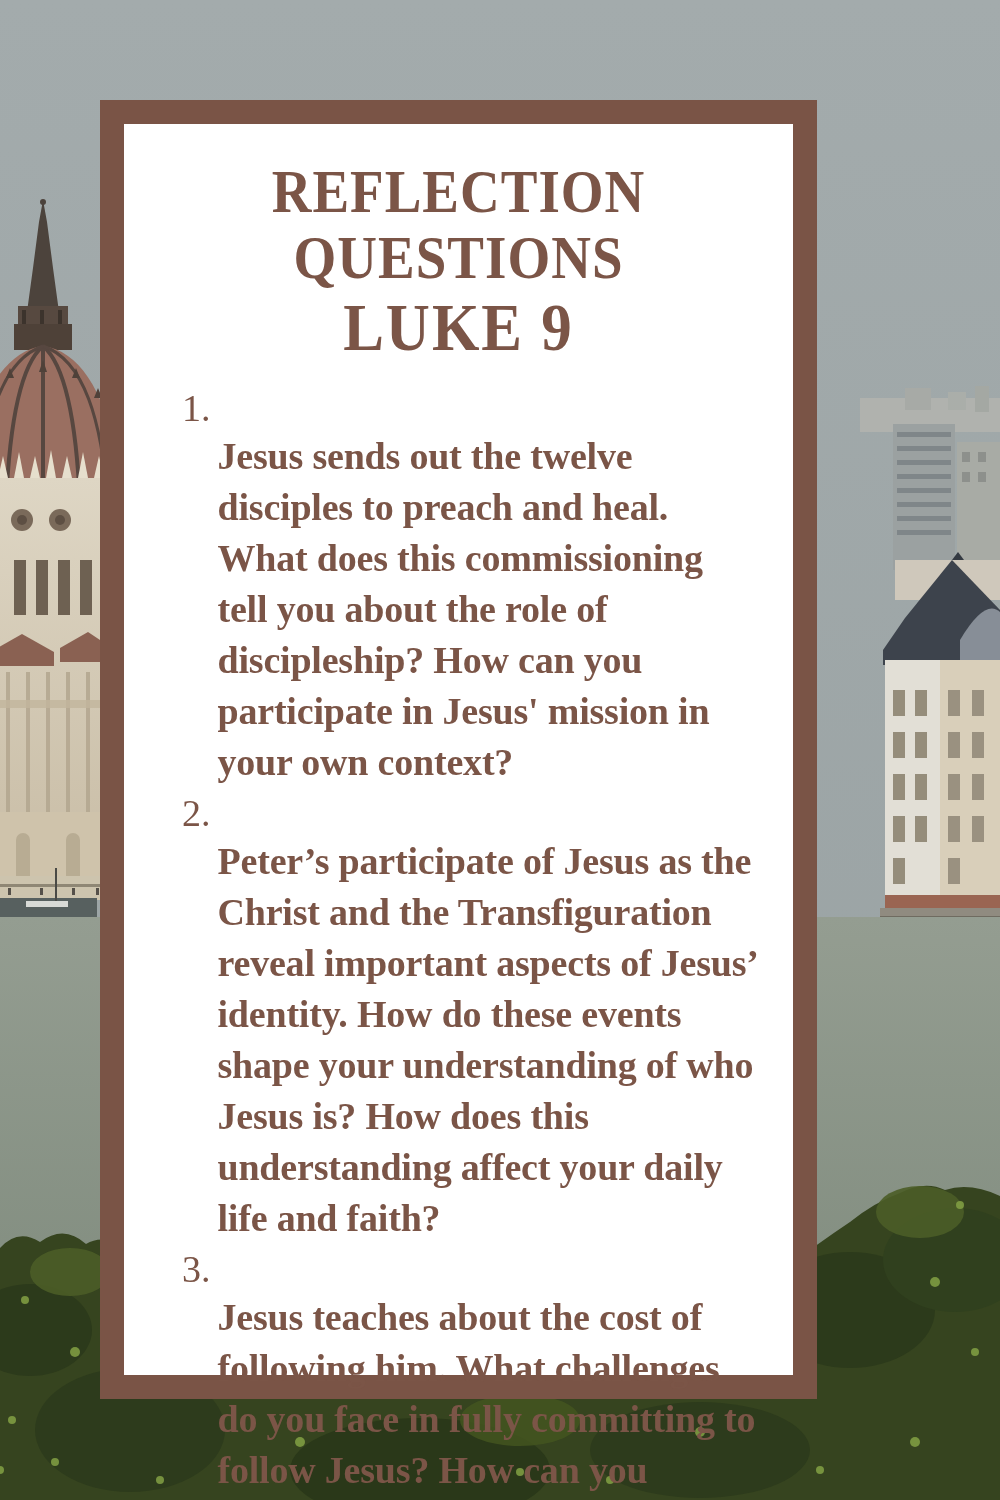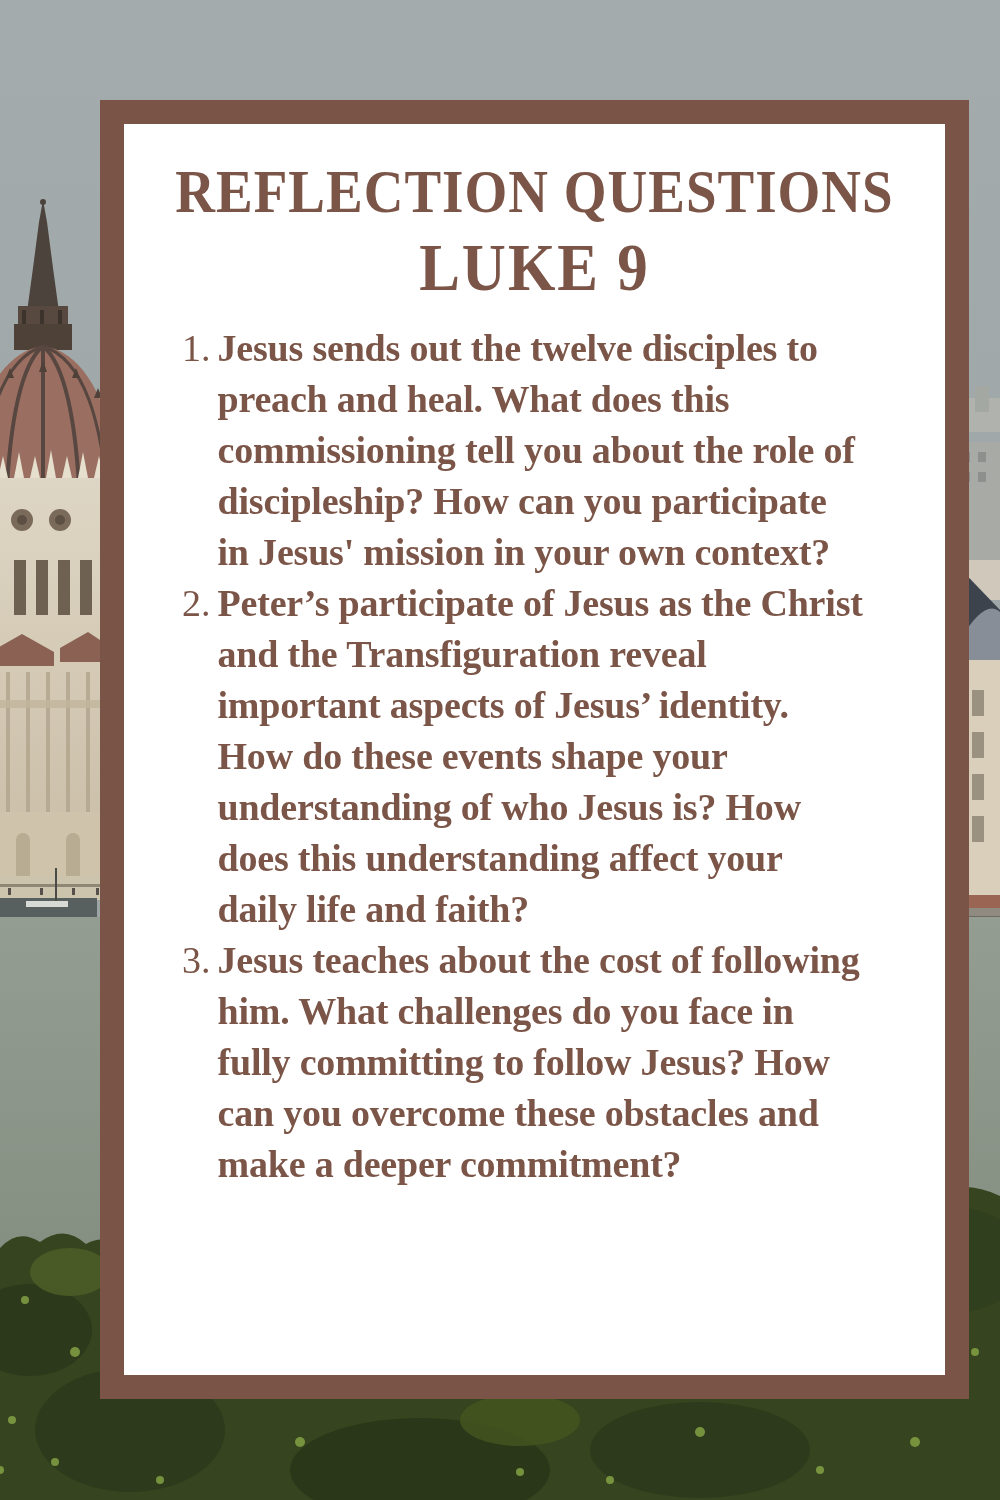--- a/index.html
+++ b/index.html
@@ -6,21 +6,21 @@
   .stage{
     position:relative;
     width:1000px;height:1500px;
     overflow:hidden;
     font-family:"Liberation Serif", serif;
   }
   .bg{position:absolute;left:0;top:0;width:1000px;height:1500px;display:block;}
   .card{
     position:absolute;
     left:100px;top:100px;
-    width:869px;height:1299px;
+    width:717px;height:1299px;
     box-sizing:border-box;
     background:#ffffff;
     border:24px solid #7a5446;
   }
   .card h1{
     margin:34px 10px 0 10px;
     text-align:center;
     font-size:55px;
     line-height:1.08;
     font-weight:700;
@@ -54,20 +54,21 @@
   }
   ol.questions .num{
     font-weight:400;
     flex:0 0 auto;
     padding-right:7px;
   }
   ol.questions .qtext{
     font-weight:700;
     max-width:648px;
     letter-spacing:-0.2px;
+    margin-top:48px;
   }
 </style>
 </head>
 <body>
 
 <div class="stage">
 
   <svg class="bg" viewBox="0 0 1000 1500" aria-hidden="true">
     <defs>
       <linearGradient id="skyG" x1="0" y1="0" x2="0" y2="1">

